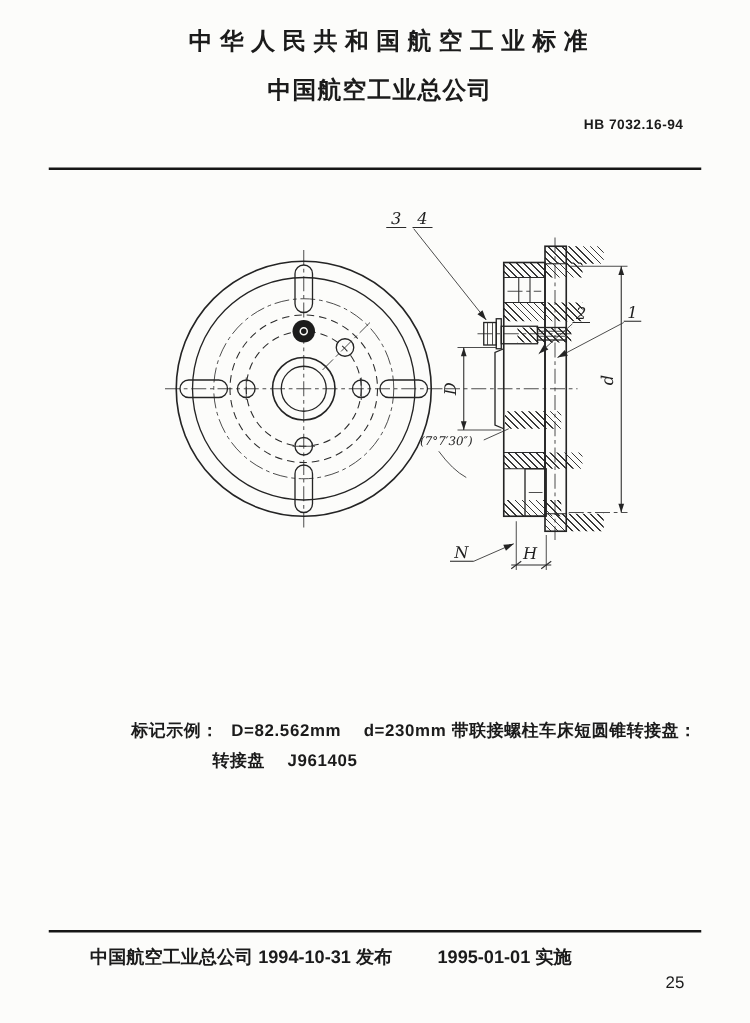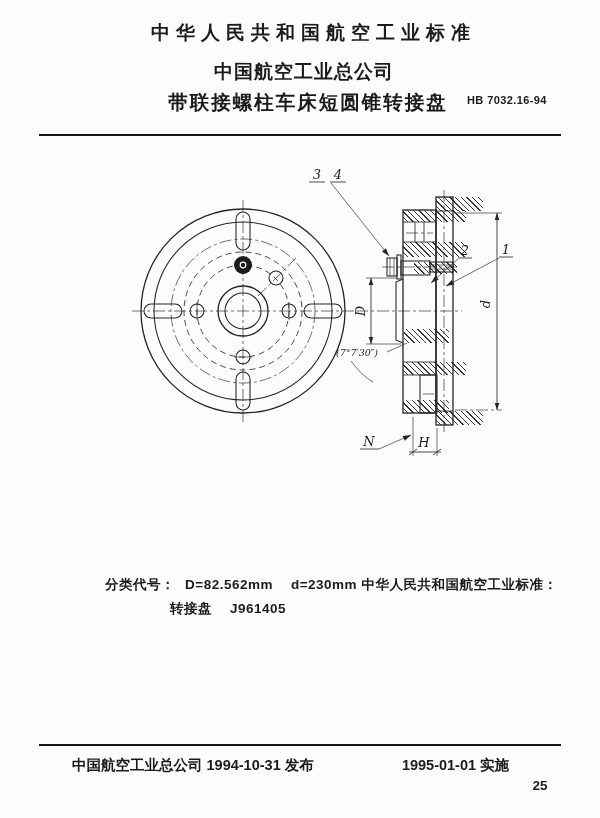--- a/index.html
+++ b/index.html
@@ -16,22 +16,22 @@
   .rule{left:39px;width:492px;height:2px;background:#161616;}
   .rule-top{top:134px;}
   .rule-bottom{top:744px;}
   .bodytext{font-size:13.5px;font-weight:600;letter-spacing:.5px;}
   .row-class{top:549px;left:75px;}
   .row-ex1{top:576px;left:75px;}
   .row-ex2{top:600px;left:140px;}
   .gap{display:inline-block;width:18px;}
   .gap-sm{display:inline-block;width:10px;}
   .footer-left{top:756px;left:42px;font-size:14.5px;font-weight:bold;text-align:right;}
-  .footer-right{top:756px;left:320px;width:211px;text-align:center;font-size:14.5px;font-weight:bold;}
-  .pagenum{top:778px;left:495px;width:30px;text-align:center;font-size:13.5px;font-weight:bold;}
+  .footer-right{top:756px;left:320px;width:211px;text-align:left;font-size:14.5px;font-weight:bold;}
+  .pagenum{top:778px;left:495px;width:30px;text-align:center;font-size:13.5px;font-weight:normal;}
   svg{position:absolute;left:0;top:0;}
   .outline{stroke:#242424;stroke-width:1.3;fill:none;}
   .med{stroke:#242424;stroke-width:1.05;fill:none;}
   .thin{stroke:#2a2a2a;stroke-width:.85;fill:none;}
   .vthin{stroke:#333;stroke-width:.7;fill:none;}
   .cl{stroke:#333;stroke-width:.7;fill:none;stroke-dasharray:12 3 3 3;}
   .dash{stroke:#2a2a2a;stroke-width:.85;fill:none;stroke-dasharray:6 4;}
   .lbl{font:italic 13px "DejaVu Serif",serif;fill:#1e1e1e;}
   .lbl-sm{font:italic 9.5px "DejaVu Serif",serif;fill:#1e1e1e;}
   .arrow{fill:#242424;stroke:none;}
@@ -40,21 +40,20 @@
     background:repeating-linear-gradient(45deg,transparent 0 3px,rgba(35,35,35,.9) 3px 4px);
   }
 </style>
 </head>
 <body>
 
 <div class="page">
 
   <div class="abs hdr1">中华人民共和国航空工业标准</div>
   <div class="abs hdr2">中国航空工业总公司</div>
-  <div class="abs hdr3">带联接螺柱车床短圆锥转接盘</div>
   <div class="abs hbnum">HB 7032.16-94</div>
   <div class="abs rule rule-top"></div>
 
   <svg width="600" height="818" viewBox="0 0 600 818">
 
     <g>
       <line class="cl" x1="132" y1="311" x2="354" y2="311"></line>
       <line class="cl" x1="243" y1="200" x2="243" y2="424"></line>
       <circle class="outline" cx="243" cy="311" r="102"></circle>
       <circle class="med" cx="243" cy="311" r="89"></circle>
@@ -184,21 +183,21 @@
   <div class="hatch abs" style="left:403px;top:210px;width:33px;height:12px;"></div>
   <div class="hatch abs" style="left:436px;top:197px;width:17px;height:14px;"></div>
   <div class="hatch abs" style="left:403px;top:242px;width:33px;height:15px;"></div>
   <div class="hatch abs" style="left:414px;top:262px;width:13px;height:12px;"></div>
   <div class="hatch abs" style="left:404px;top:329px;width:15px;height:14px;"></div>
   <div class="hatch abs" style="left:403px;top:362px;width:33px;height:13px;"></div>
   <div class="hatch abs" style="left:403px;top:400px;width:16px;height:13px;"></div>
   <div class="hatch abs" style="left:436px;top:411px;width:17px;height:14px;"></div>
 
   <div class="abs bodytext row-ex1">
-    <span>分类代号：</span><span class="gap-sm"></span><span>D=82.562mm</span><span class="gap"></span><span>d=230mm</span> <span>中华人民共和国航空工业标准：</span>
+    <span>标记示例：</span><span class="gap-sm"></span><span>D=82.562mm</span><span class="gap"></span><span>d=230mm</span> <span>带联接螺柱车床短圆锥转接盘：</span>
   </div>
   <div class="abs bodytext row-ex2">
     <span>转接盘</span><span class="gap"></span><span>J961405</span>
   </div>
 
   <div class="abs rule rule-bottom"></div>
   <div class="abs footer-left">
     <span>中国航空工业总公司</span>
     <span>1994-10-31</span>
     <span>发布</span>

